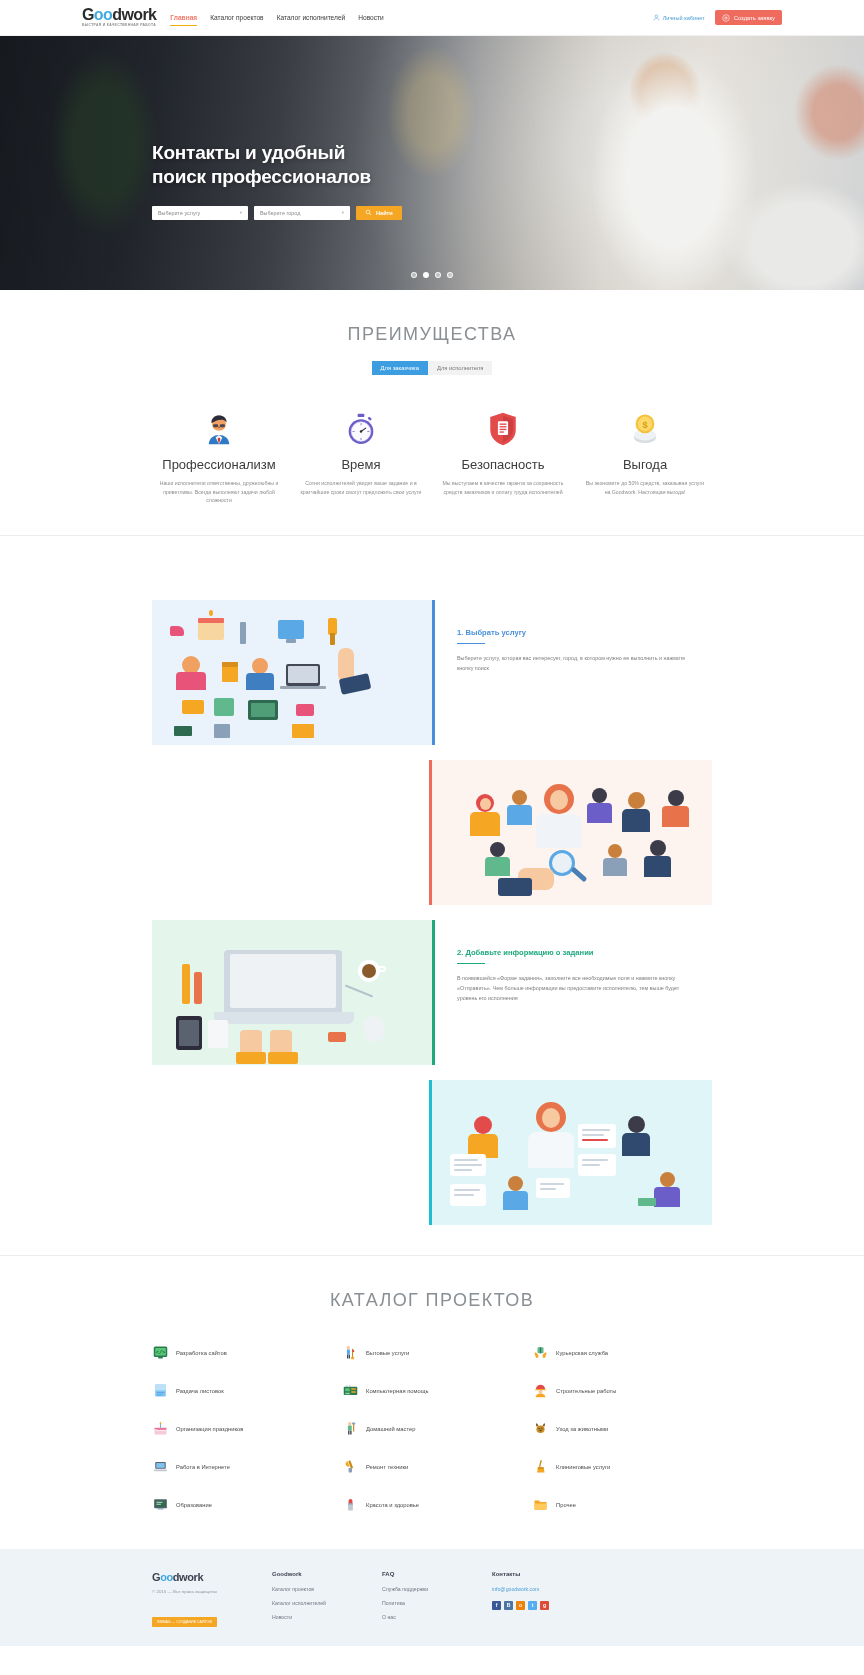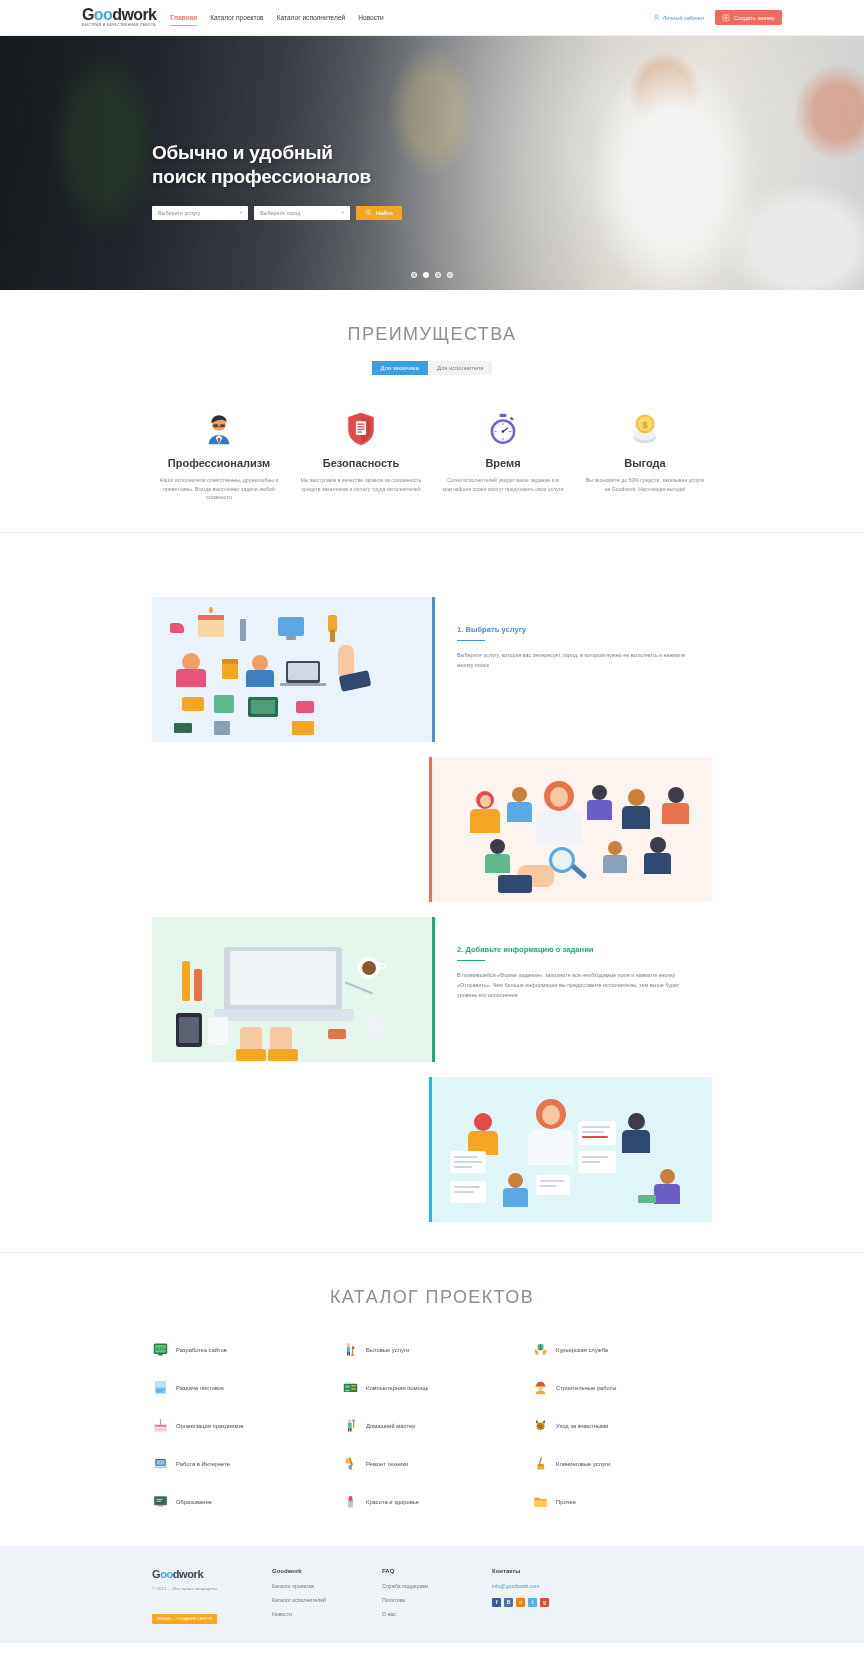--- a/index.html
+++ b/index.html
@@ -131,21 +131,21 @@
     background: #f2f2f2; color: #7a7a7a; border: none; font-family: inherit;
   }
   .tab.on { background: #3c9ee0; color: #fff; }
   .adv-grid {
     display: grid; grid-template-columns: repeat(4, 1fr);
     gap: 8px; margin-top: 34px; width: 560px; margin-left: auto; margin-right: auto;
   }
   .adv { text-align: center; padding: 0 6px; }
   .adv-ico { height: 40px; display: flex; align-items: center; justify-content: center; }
   .adv-name {
-    font-size: 11px; font-weight: 700; color: #3c3c3c; margin-top: 8px;
+    font-size: 13px; font-weight: 400; color: #3c3c3c; margin-top: 8px;
   }
   .adv-text {
     font-size: 5.2px; color: #8d8d8d; line-height: 1.65; margin-top: 7px;
   }
 
   
   .hiw { width: 560px; margin: 30px auto 0; display: flex; flex-direction: column; gap: 15px; }
   .step { display: flex; height: 145px; }
   .step-img { width: 280px; position: relative; overflow: hidden; }
   .step-bar { width: 3px; flex: 0 0 3px; }
@@ -232,21 +232,21 @@
         </button>
       </div>
     </div>
   </div>
 
   <div class="hero">
     <div class="hero-photo"></div>
     <div class="hero-shade"></div>
     <div class="hero-content">
       <div class="hero-title">
-        <div>Обычно и удобный</div>
+        <div>Контакты и удобный</div>
         <div>поиск профессионалов</div>
       </div>
       <div class="hero-form">
         <div class="sel">
           <span>Выберите услугу</span>
           <span class="caret">▾</span>
         </div>
         <div class="sel">
           <span>Выберите город</span>
           <span class="caret">▾</span>
@@ -284,55 +284,55 @@
             <rect x="13" y="14.5" width="6" height="3.4" rx="1.3" fill="#3b3b4a" opacity="0.9"></rect>
             <rect x="21" y="14.5" width="6" height="3.4" rx="1.3" fill="#3b3b4a" opacity="0.9"></rect>
             <path d="M19 17.9h2" stroke="#3b3b4a" stroke-width="1"></path>
             <path d="M8 38c0-7 5.5-11 12-11s12 4 12 11z" fill="#2f79c7"></path>
             <path d="M20 27l-4 3 4 8 4-8z" fill="#f4f4f4"></path>
             <path d="M20 30l-1.6 1.5L20 38l1.6-6.5z" fill="#c0392b"></path>
           </svg>
         </div>
         <div class="adv-name">Профессионализм</div>
         <div class="adv-text">Наши исполнители ответственны, дружелюбны и приветливы. Всегда выполняют задачи любой сложности</div>
-      </div>
-
-      <div class="adv">
-        <div class="adv-ico">
-          <svg width="30" height="34" viewBox="0 0 34 40">
-            <path d="M17 1l15 5v15c0 10-8 16-15 18C10 37 2 31 2 21V6z" fill="#e34b4b"></path>
-            <path d="M17 4.5l11.7 3.9V21c0 8-6.2 13-11.7 14.8z" fill="#cf3f3f"></path>
-            <rect x="11" y="11" width="12" height="16" rx="1.5" fill="#fff"></rect>
-            <rect x="13" y="13.5" width="8" height="1.6" fill="#e34b4b"></rect>
-            <rect x="13" y="16.6" width="8" height="1.6" fill="#e34b4b"></rect>
-            <rect x="13" y="19.7" width="8" height="1.6" fill="#e34b4b"></rect>
-            <rect x="13" y="22.8" width="5" height="1.6" fill="#e34b4b"></rect>
-          </svg>
-        </div>
-        <div class="adv-name">Безопасность</div>
-        <div class="adv-text">Мы выступаем в качестве гаранта за сохранность средств заказчиков и оплату труда исполнителей</div>
       </div>
 
       <div class="adv">
         <div class="adv-ico">
           <svg width="34" height="34" viewBox="0 0 40 40">
             <rect x="16" y="2" width="8" height="4" rx="1.4" fill="#6b5ec9"></rect>
             <rect x="28.5" y="6" width="4.5" height="3" rx="1.2" fill="#6b5ec9" transform="rotate(40 30 7)"></rect>
             <circle cx="20" cy="23" r="14.5" fill="#6b5ec9"></circle>
             <circle cx="20" cy="23" r="11.5" fill="#fbfbff"></circle>
             <circle cx="20" cy="23" r="11.5" fill="none" stroke="#d6d2f0" stroke-width="0.8"></circle>
             <g stroke="#6b5ec9" stroke-width="0.9" stroke-linecap="round">
               <path d="M20 13.5v1.6M20 30.9v1.6M10.5 23h1.6M27.9 23h1.6"></path>
             </g>
             <path d="M20 23l5.5-4" stroke="#2c2c3a" stroke-width="1.3" stroke-linecap="round"></path>
             <circle cx="20" cy="23" r="1.4" fill="#2c2c3a"></circle>
           </svg>
         </div>
         <div class="adv-name">Время</div>
         <div class="adv-text">Сотни исполнителей увидят ваше задание и в кратчайшие сроки смогут предложить свои услуги</div>
+      </div>
+
+      <div class="adv">
+        <div class="adv-ico">
+          <svg width="30" height="34" viewBox="0 0 34 40">
+            <path d="M17 1l15 5v15c0 10-8 16-15 18C10 37 2 31 2 21V6z" fill="#e34b4b"></path>
+            <path d="M17 4.5l11.7 3.9V21c0 8-6.2 13-11.7 14.8z" fill="#cf3f3f"></path>
+            <rect x="11" y="11" width="12" height="16" rx="1.5" fill="#fff"></rect>
+            <rect x="13" y="13.5" width="8" height="1.6" fill="#e34b4b"></rect>
+            <rect x="13" y="16.6" width="8" height="1.6" fill="#e34b4b"></rect>
+            <rect x="13" y="19.7" width="8" height="1.6" fill="#e34b4b"></rect>
+            <rect x="13" y="22.8" width="5" height="1.6" fill="#e34b4b"></rect>
+          </svg>
+        </div>
+        <div class="adv-name">Безопасность</div>
+        <div class="adv-text">Мы выступаем в качестве гаранта за сохранность средств заказчиков и оплату труда исполнителей</div>
       </div>
 
       <div class="adv">
         <div class="adv-ico">
           <svg width="34" height="34" viewBox="0 0 40 40">
             <ellipse cx="20" cy="30" rx="13" ry="6.5" fill="#d8dde2"></ellipse>
             <ellipse cx="20" cy="27" rx="13" ry="6.5" fill="#eef2f5"></ellipse>
             <circle cx="20" cy="14" r="11" fill="#f5c13d"></circle>
             <circle cx="20" cy="14" r="8.6" fill="#ffd967"></circle>
             <text x="20" y="18.4" font-size="11" font-weight="700" fill="#d39b1c" text-anchor="middle" font-family="Liberation Sans, sans-serif">$</text>

